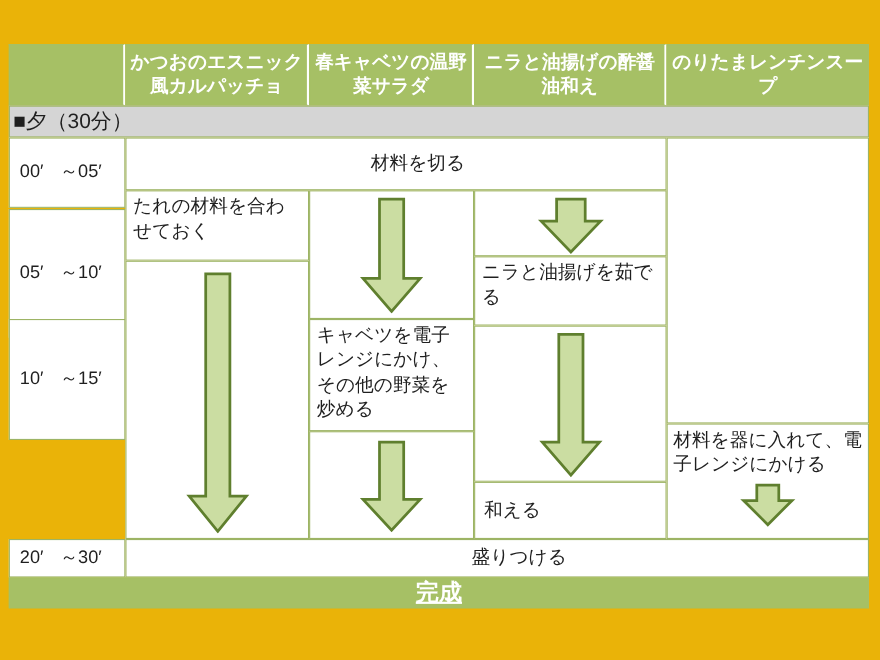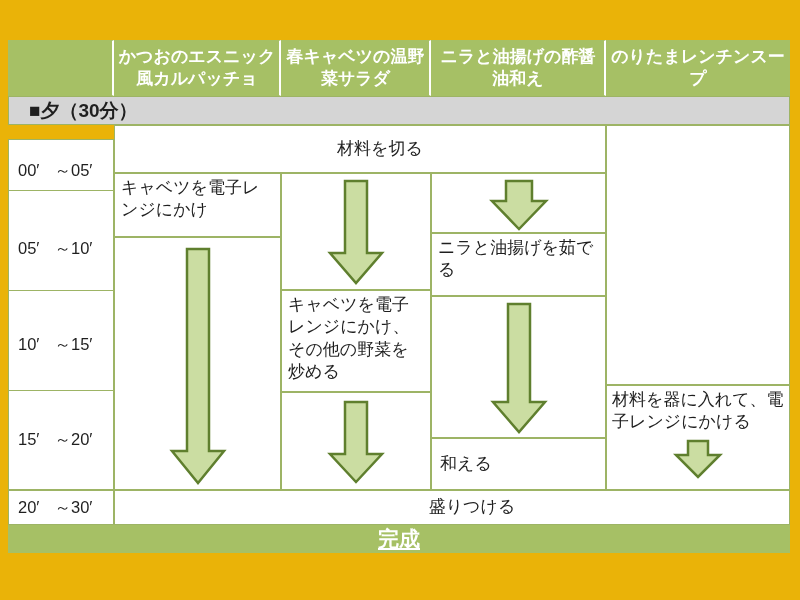--- a/index.html
+++ b/index.html
@@ -13,22 +13,22 @@
     border:1px solid var(--line-green,#9db465);
     font-size:17px; line-height:1.32;
   }
   .head {
     background:var(--header-green,#a6c065); color:#ffffff; font-weight:bold;
     display:flex; align-items:center; justify-content:center; text-align:center;
     border:1px solid var(--header-green,#a6c065); padding:2px;
   }
   .head.sep { border-right:2px solid #ffffff; }
   .section {
-    background:var(--section-gray,#d5d5d5); font-weight:bold; font-size:19px;
-    display:flex; align-items:center; padding-left:20px;
+    background:var(--section-gray,#d5d5d5); font-weight:normal; font-size:19px;
+    display:flex; align-items:center; padding-left:3px;
   }
   .time { display:flex; align-items:center; padding-left:9px; font-size:16.5px; }
   .time .t-end { margin-left:15px; }
   .center { display:flex; align-items:center; justify-content:center; text-align:center;padding-left:40px; }
   .task { padding:3px 6px; }
   .vcenter { display:flex; align-items:center; padding-left:8px; }
   .arrowbox { display:flex; justify-content:center; align-items:flex-start; }
   svg.arrow { display:block; }
   svg.arrow polygon {
     fill:var(--arrow-fill,#cbdda2);
@@ -48,46 +48,42 @@
 <div id="stage">
 
   <div class="cell head sep" style="left:8px; top:40px; width:106px; height:56px;"></div>
   <div class="cell head sep" style="left:114px; top:40px; width:167px; height:56px;">かつおのエスニック風カルパッチョ</div>
   <div class="cell head sep" style="left:281px; top:40px; width:150px; height:56px;">春キャベツの温野菜サラダ</div>
   <div class="cell head sep" style="left:431px; top:40px; width:175px; height:56px;">ニラと油揚げの酢醤油和え</div>
   <div class="cell head" style="left:606px; top:40px; width:184px; height:56px;">のりたまレンチンスープ</div>
 
   <div class="cell section" style="left:8px; top:96px; width:782px; height:29px;">■夕（30分）</div>
 
-  <div class="cell time" style="left:8px; top:125px; width:106px; height:64px;margin-top:14px;">
+  <div class="cell time" style="left:8px; top:125px; width:106px; height:64px;">
     <span>00′</span>
       <span class="t-end">～05′</span>
   </div>
   <div class="cell time" style="left:8px; top:190px; width:106px; height:117px;">
     <span>05′</span>
       <span class="t-end">～10′</span>
   </div>
   <div class="cell time" style="left:8px; top:290px; width:106px; height:110px;">
     <span>10′</span>
       <span class="t-end">～15′</span>
   </div>
-  <div class="cell time" style="left:8px; top:390px; width:106px; height:100px;">
-    <span>15′</span>
-      <span class="t-end">～20′</span>
-  </div>
   <div class="cell time" style="left:8px; top:490px; width:106px; height:35px;">
     <span>20′</span>
       <span class="t-end">～30′</span>
   </div>
 
   <div class="cell center" style="left:114px; top:125px; width:492px; height:48px;">材料を切る</div>
 
   <div class="cell" style="left:606px; top:125px; width:184px; height:260px;"></div>
 
-  <div class="cell task" style="left:114px; top:173px; width:167px; height:64px;">キャベツを電子レンジにかけ</div>
+  <div class="cell task" style="left:114px; top:173px; width:167px; height:64px;">たれの材料を合わせておく</div>
   <div class="cell arrowbox" style="left:114px; top:237px; width:167px; height:253px; padding-top:9px;">
     <svg class="arrow" width="60" height="238" viewBox="0 0 60 238">
       <polygon points="19,2 41,2 41,204 56,204 30,236 4,204 19,204"></polygon>
     </svg>
   </div>
 
   <div class="cell arrowbox" style="left:281px; top:173px; width:150px; height:117px; padding-top:5px;">
     <svg class="arrow" width="60" height="106" viewBox="0 0 60 106">
       <polygon points="19,2 41,2 41,74 56,74 30,104 4,74 19,74"></polygon>
     </svg>

